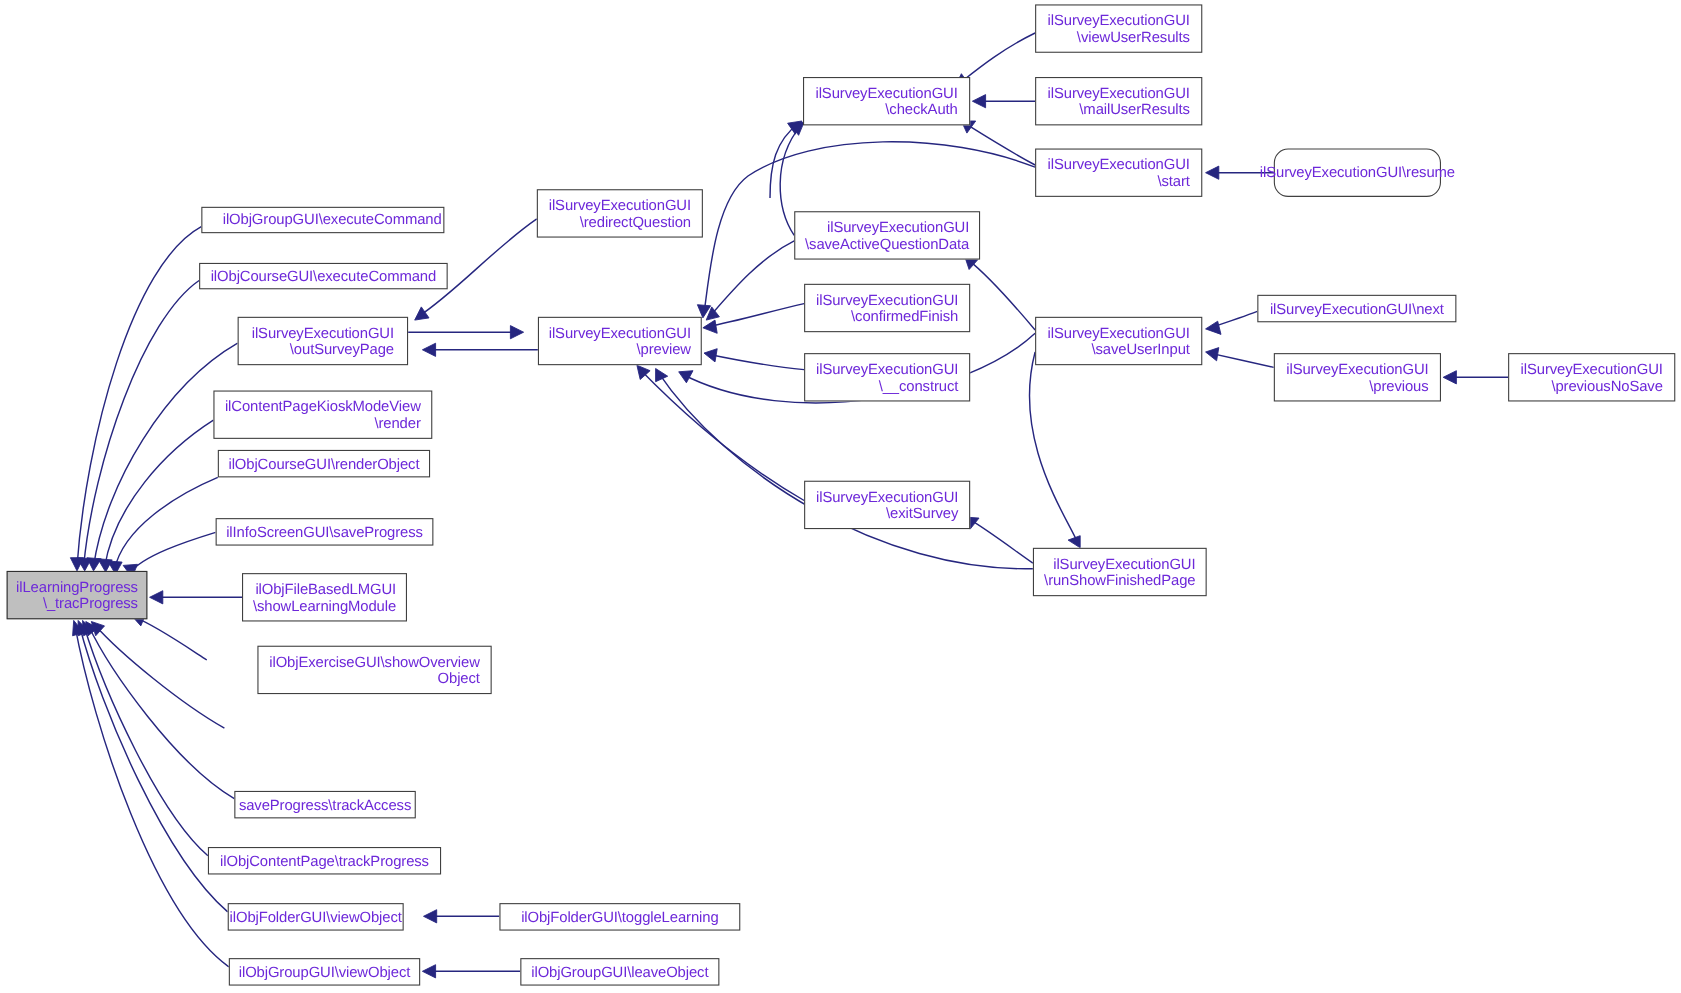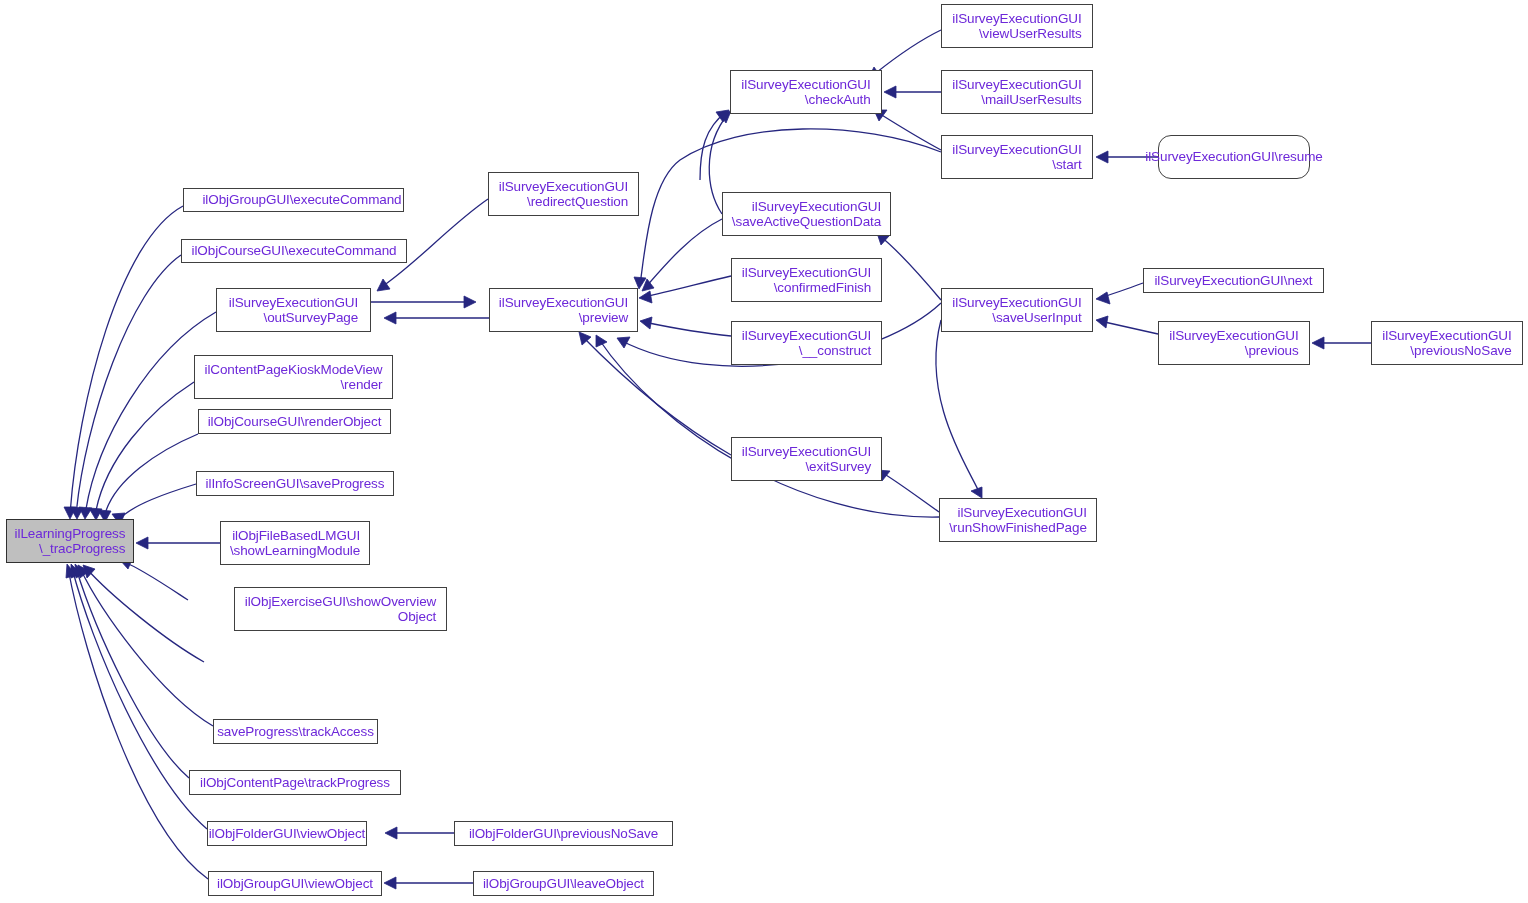--- a/index.html
+++ b/index.html
@@ -176,21 +176,21 @@
 
 
   <div class="node" style="left:213px;top:719px;width:165px;height:25px;">saveProgress\trackAccess</div>
 
   <div class="node" style="left:189px;top:770px;width:212px;height:25px;">ilObjContentPage\trackProgress</div>
 
   <div class="node" style="left:207px;top:821px;width:160px;height:25px;">ilObjFolderGUI\viewObject</div>
 
   <div class="node" style="left:208px;top:871px;width:174px;height:25px;">ilObjGroupGUI\viewObject</div>
 
-  <div class="node" style="left:454px;top:821px;width:219px;height:25px;">ilObjFolderGUI\previousNoSave</div>
+  <div class="node" style="left:454px;top:821px;width:219px;height:25px;">ilObjFolderGUI\toggleLearning</div>
 
   <div class="node" style="left:473px;top:871px;width:181px;height:25px;">ilObjGroupGUI\leaveObject</div>
 
   <div class="node" style="left:488px;top:172px;width:151px;height:44px;">ilSurveyExecutionGUI
 \redirectQuestion</div>
 
   <div class="node" style="left:489px;top:288px;width:149px;height:44px;">ilSurveyExecutionGUI
 \preview</div>
 
   <div class="node" style="left:730px;top:70px;width:152px;height:44px;">ilSurveyExecutionGUI

